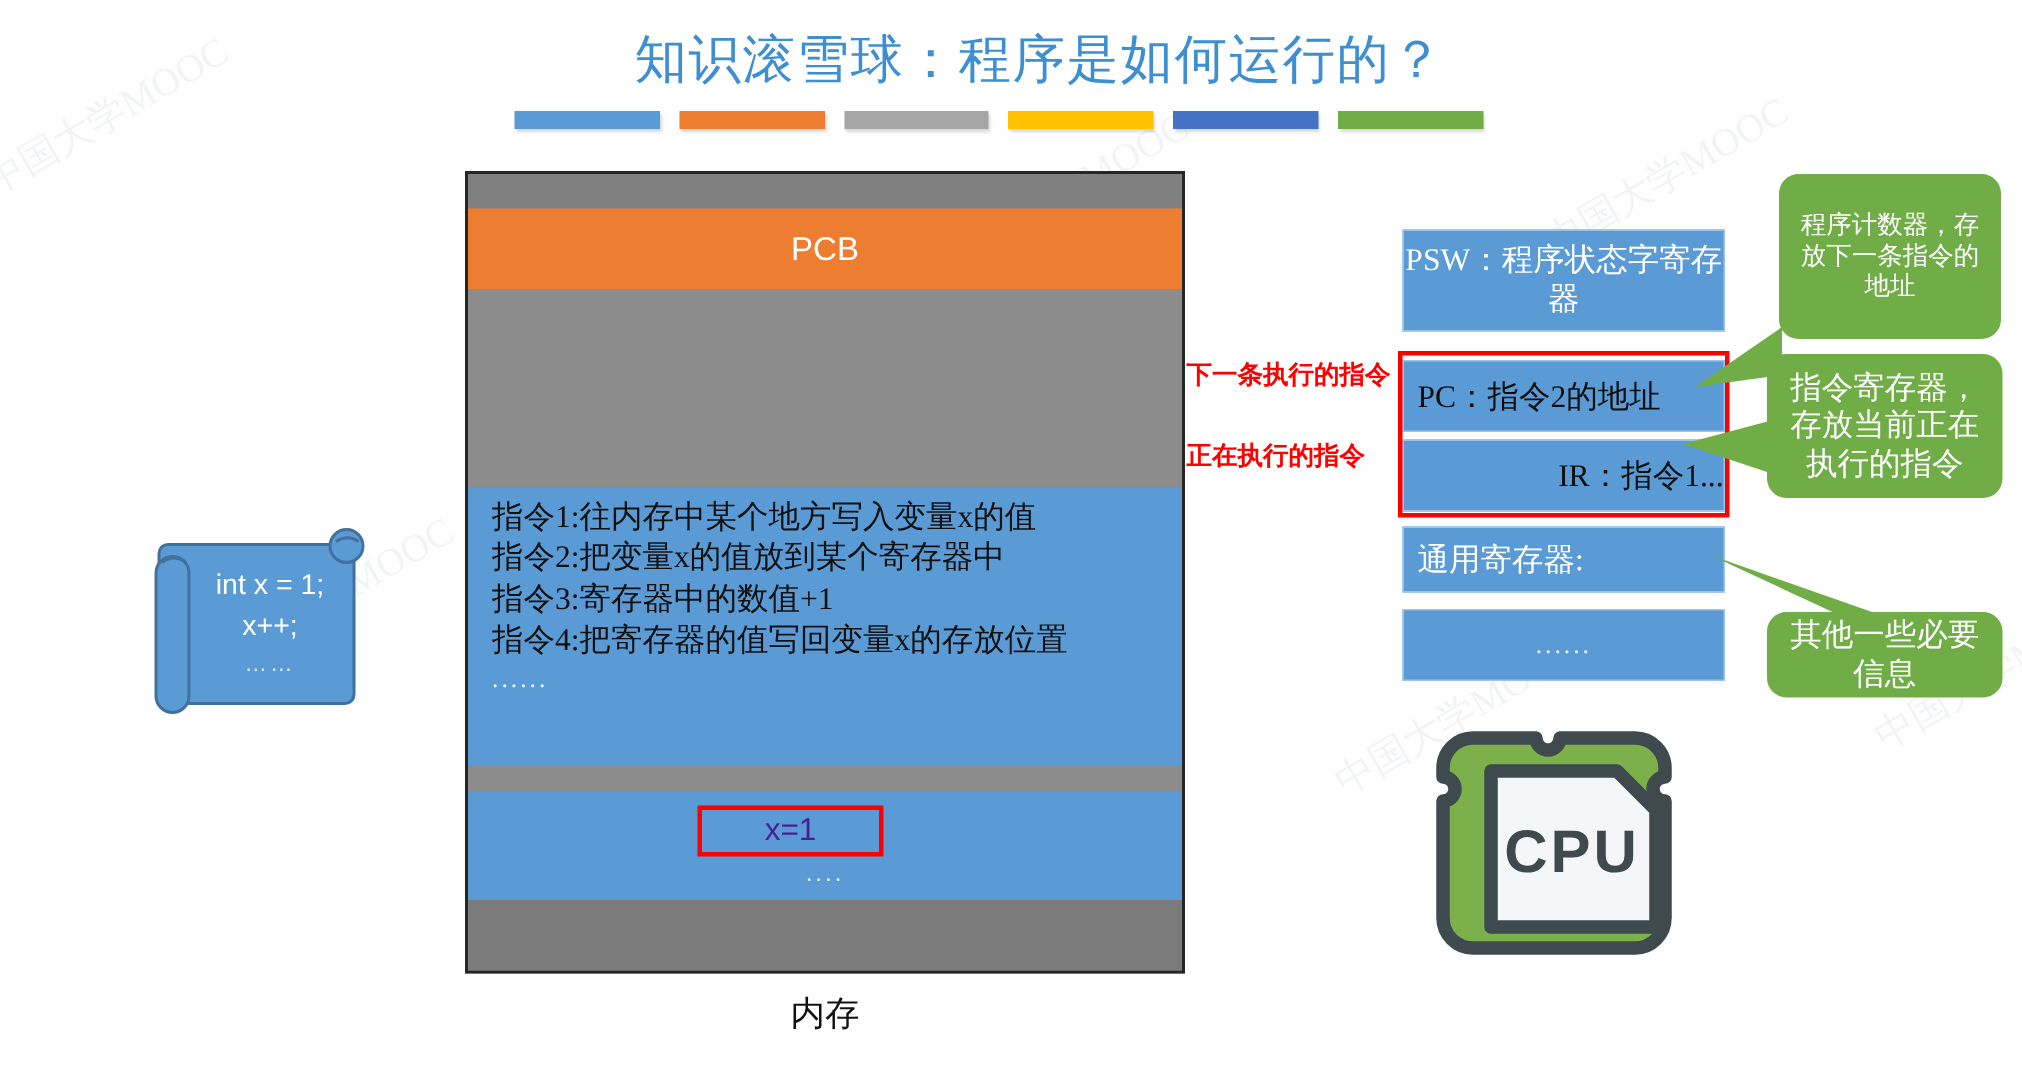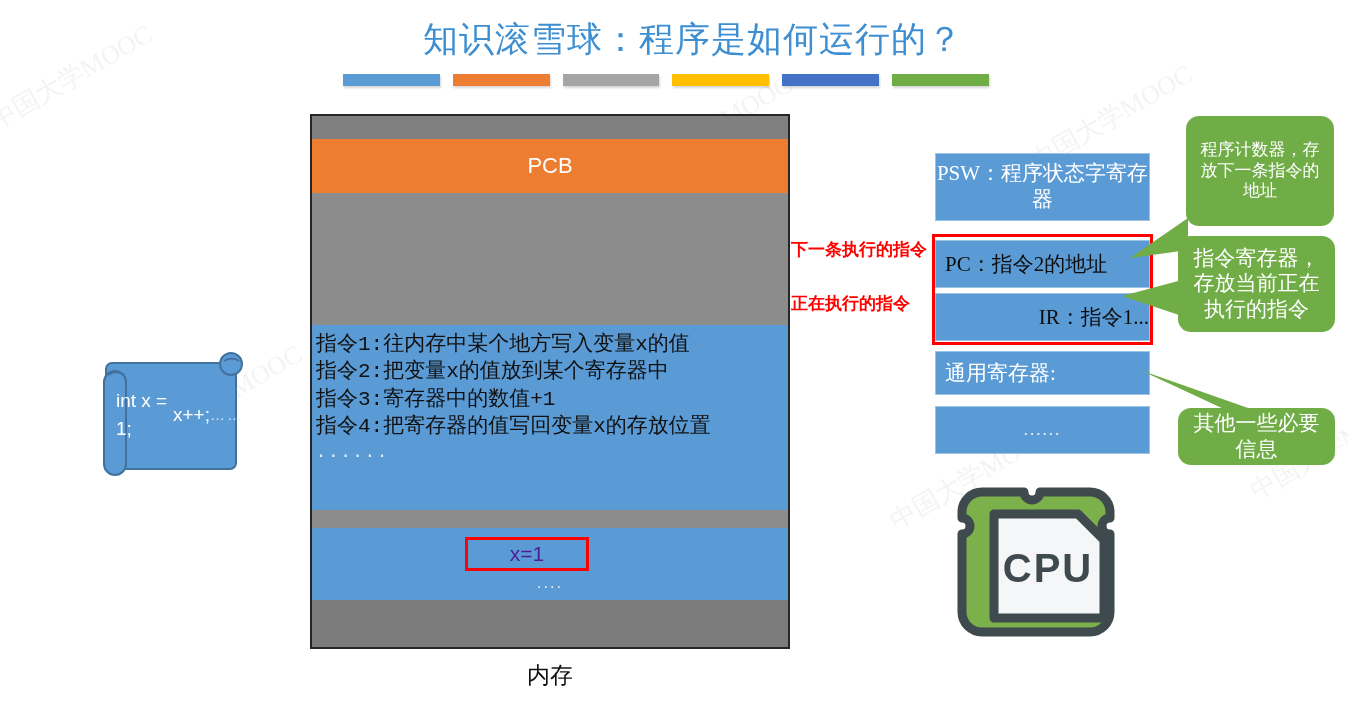--- a/index.html
+++ b/index.html
@@ -80,22 +80,22 @@
     display: flex; align-items: center; justify-content: center;
     color: #ffffff; font-size: 22px;
   }
   #gap-row  { top: 77px;  height: 132px; }
   #code-row { top: 209px; height: 185px; }
   #mid-gray { top: 394px; height: 18px; }
   #data-row { top: 412px; height: 72px; }
   #bot-gray { top: 484px; height: 47px; }
 
   #code-row {
-    padding: 6px 8px 0 4px;
-    font-family: Liberation Mono, monospace;
+    padding: 6px 8px 0 16px;
+    font-family: Liberation Serif, serif;
     font-size: 21px;
     color: #101010;
     line-height: 1.30;
   }
   #code-row .line { white-space: nowrap; }
   #code-row .dots { color: #f2f2f2; font-size: 17px; letter-spacing: 2px; margin-top: 2px;}
 
   #xbox {
     position: absolute;
     left: 153px; top: 9px;
@@ -203,21 +203,21 @@
   
   #scroll {
     position: absolute;
     left: 90px; top: 345px;
     width: 160px; height: 140px;
   }
   #scroll-text {
     position: absolute;
     left: 26px; top: 18px;
     width: 128px; height: 104px;
-    display: flex; flex-direction: row;
+    display: flex; flex-direction: column;
     align-items: center; justify-content: center;
     color: #ffffff;
     font-size: 19px;
     line-height: 1.45;
   }
   #scroll-text .dots { color: #dfeaf5; font-size: 15px; letter-spacing: 2px; }
 
   
   #cpu { position: absolute; left: 952px; top: 478px; width: 192px; height: 180px; }
   #cpu-label {

